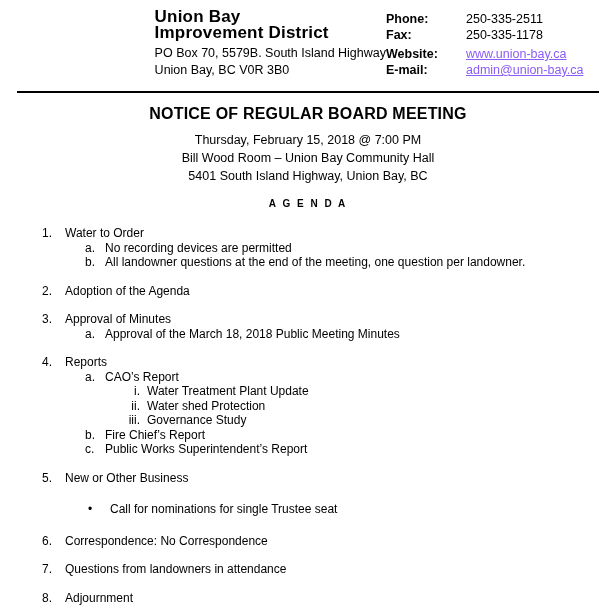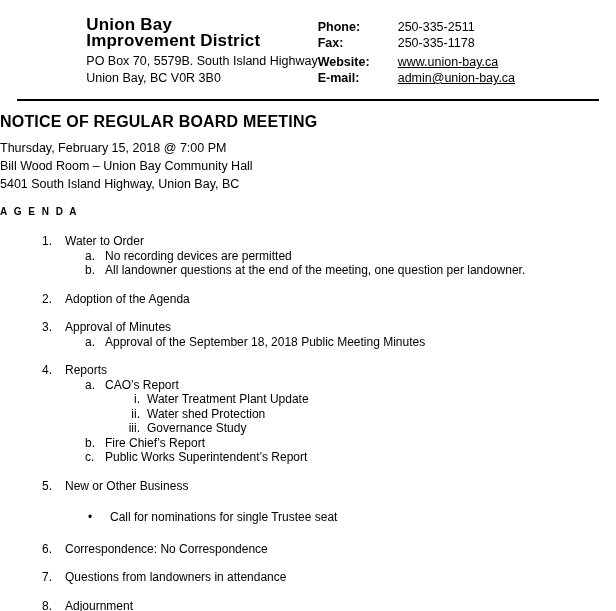--- a/index.html
+++ b/index.html
@@ -8,23 +8,22 @@
     width:616px; height:611px;
     background:#ffffff;
     color:#000000;
     font-family:"Liberation Sans", sans-serif;
     overflow:hidden;
     box-sizing:border-box;
   }
   
   .letterhead {
     display:flex;
-    justify-content:center;
+    justify-content:flex-end;
     padding:9px 18px 0 18px;
-    margin-top:8px;
   }
   .org-name {
     font-size:17px;
     font-weight:bold;
     line-height:16px;
     letter-spacing:0.2px;
   }
   .org-addr {
     font-size:12.5px;
     line-height:16.5px;
@@ -35,31 +34,31 @@
     grid-template-columns:80px auto;
     font-size:12.5px;
     line-height:16px;
     width:212px;
     margin-top:2px;
   }
   .contact .lbl { font-weight:bold; }
   .contact .val { }
   .contact .pad { margin-top:3px; }
   a.link, .link {
-    color:#000000;
+    color:#8b5cf6;
     text-decoration:underline;
     cursor:pointer;
   }
   .rule {
     border:none;
     border-top:2px solid #000000;
     margin:13px 17px 0 17px;
   }
   
-  .notice { }
+  .notice { text-align:center; }
   .notice-title {
     font-size:16px;
     font-weight:bold;
     margin-top:12px;
     letter-spacing:0.2px;
   }
   .notice-sub {
     font-size:12.5px;
     line-height:18px;
   }
@@ -147,21 +146,21 @@
       <span class="num">2.</span>
       <span class="txt">Adoption of the Agenda</span>
     </div>
 
     <div class="row lvl1 gap">
       <span class="num">3.</span>
       <span class="txt">Approval of Minutes</span>
     </div>
     <div class="row lvl2">
       <span class="num">a.</span>
-      <span class="txt">Approval of the September 18, 2018 Public Meeting Minutes</span>
+      <span class="txt">Approval of the March 18, 2018 Public Meeting Minutes</span>
     </div>
 
     <div class="row lvl1 gap">
       <span class="num">4.</span>
       <span class="txt">Reports</span>
     </div>
     <div class="row lvl2">
       <span class="num">a.</span>
       <span class="txt">CAO’s Report</span>
     </div>

